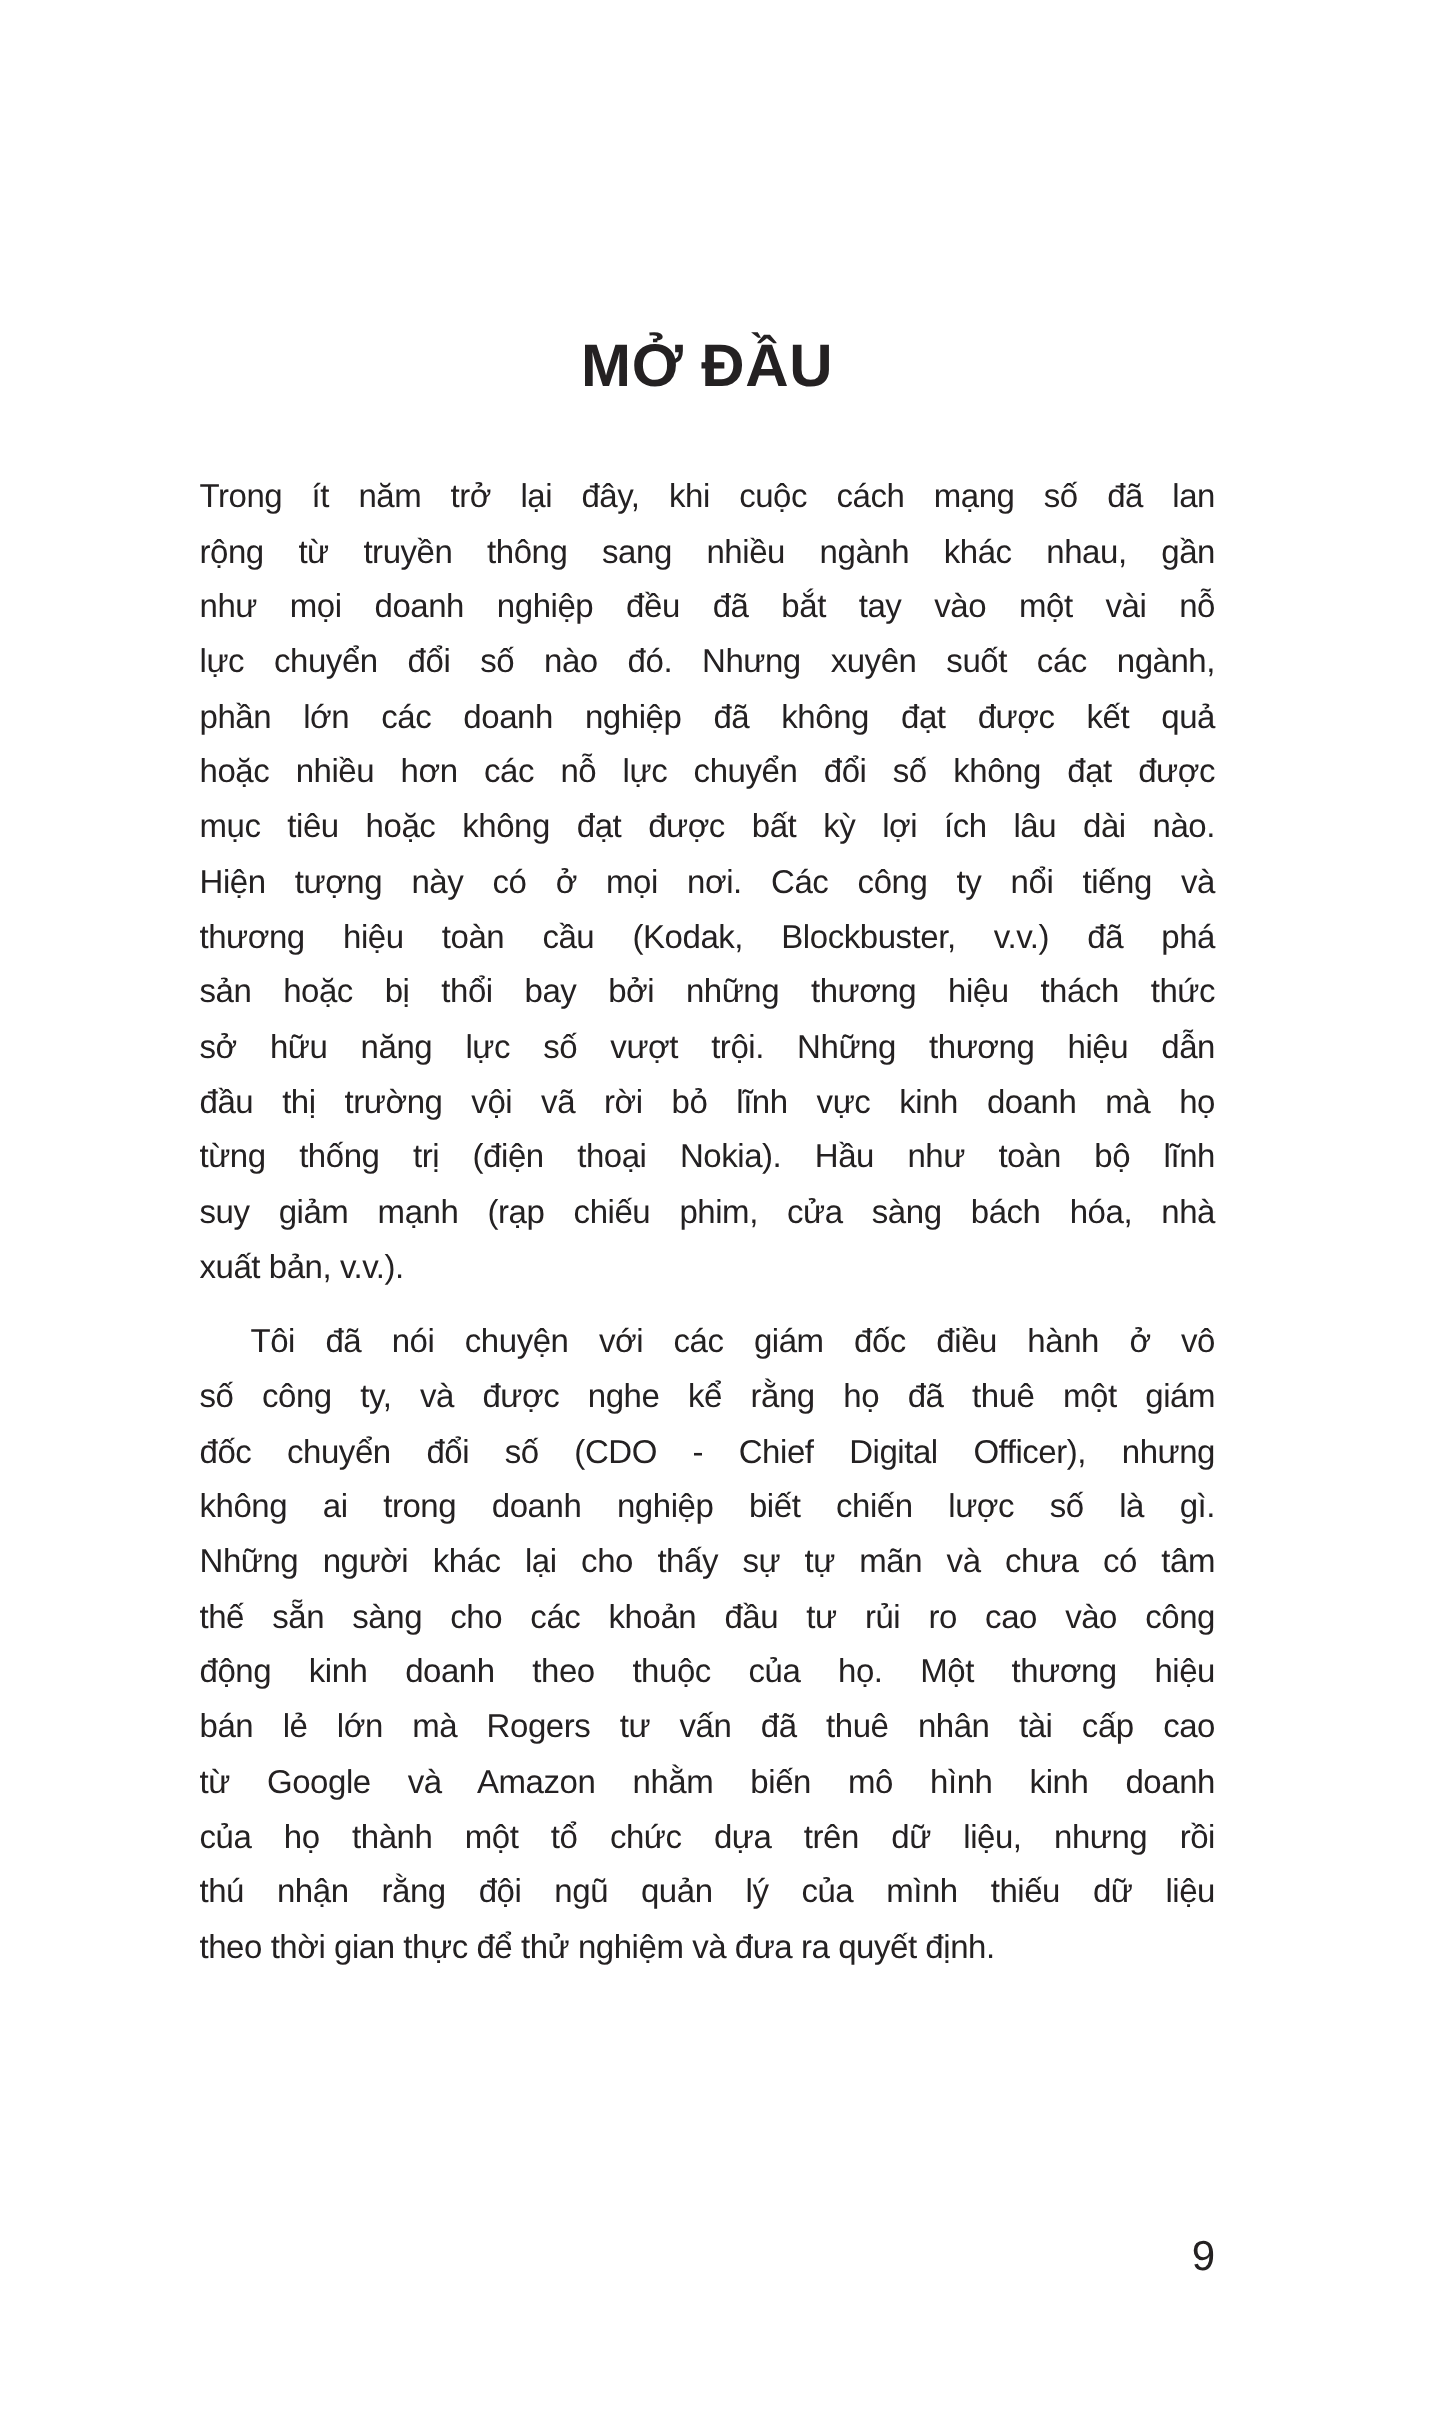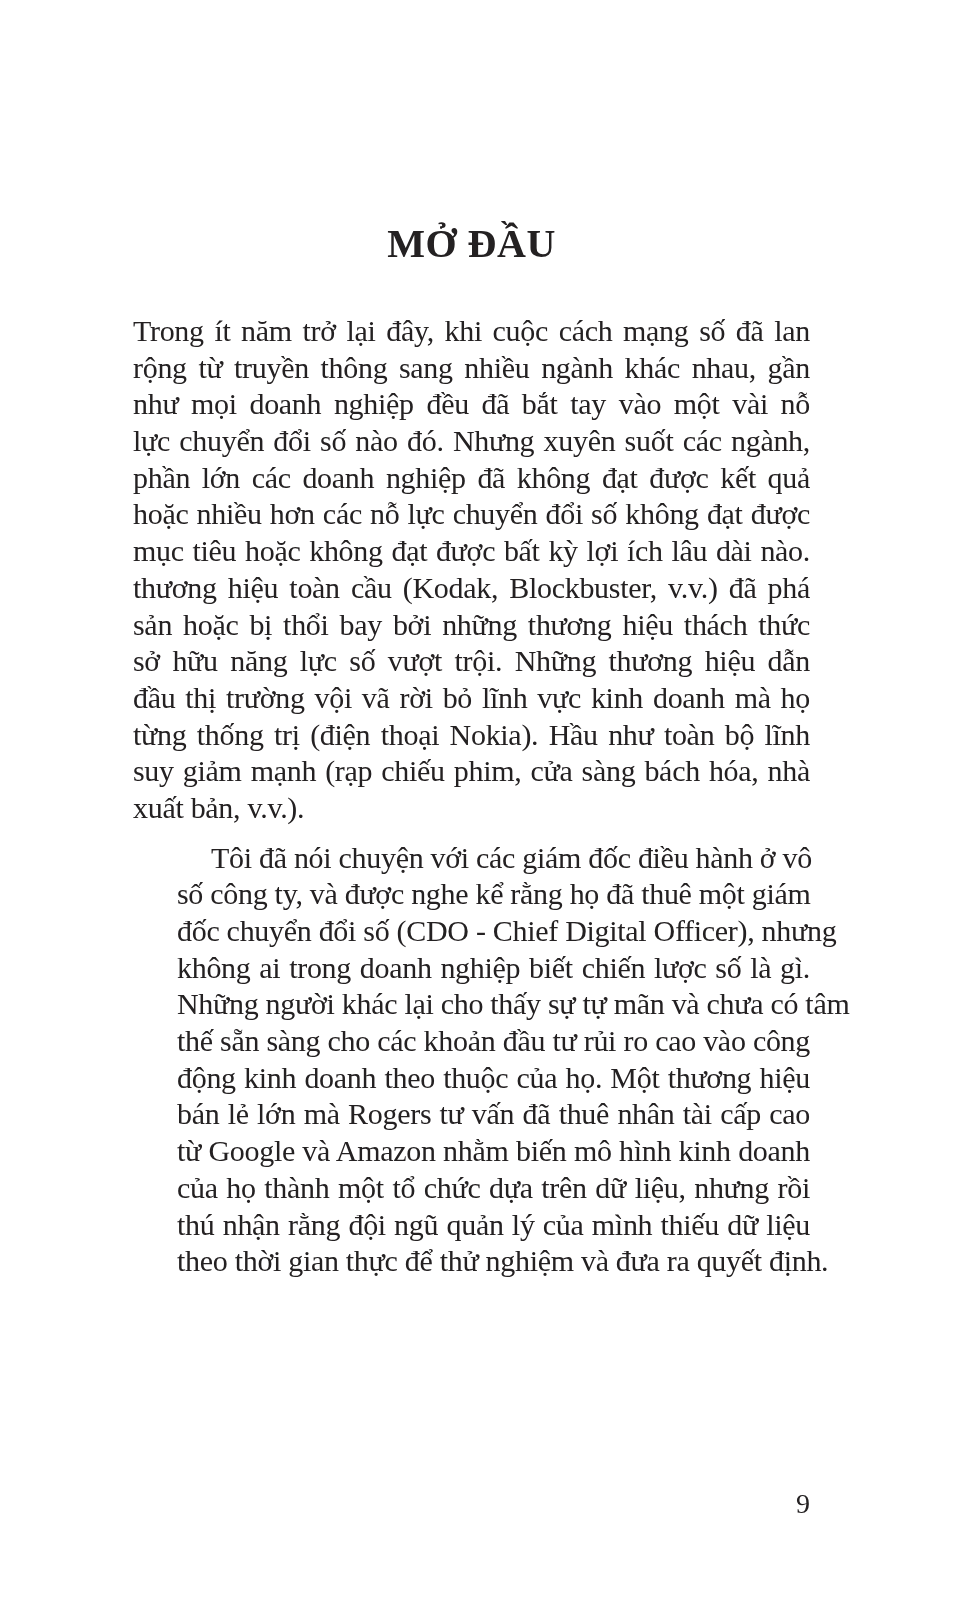--- a/index.html
+++ b/index.html
@@ -1,19 +1,19 @@
 <!DOCTYPE html>
 <html style="--ink: #242122; --paper: #ffffff;"><head>
 <meta charset="utf-8">
 <style>
   :root {
     --ink: #242122;
     --paper: #ffffff;
   }
-  * { margin: 0; padding: 0; box-sizing: border-box; font-family: Liberation Serif, serif; }
+  * { margin: 0; padding: 0; box-sizing: border-box; }
   html, body {
     width: 969px;
     height: 1623px;
     background: var(--paper);
     font-family: "Liberation Sans", sans-serif;
     color: var(--ink);
   }
   .book-page {
     position: relative;
     width: 969px;
@@ -32,24 +32,23 @@
     font-size: 40px;
     font-weight: 700;
     line-height: 40px;
     text-align: center;
     letter-spacing: 0.5px;
     color: var(--ink);
     margin-bottom: 49px;
   }
   .paragraph + .paragraph {
     margin-top: 13px;
-    margin-left: 44px;
   }
   .line {
-    font-size: 30px;
+    font-size: 22px;
     line-height: 36.7px;
     height: 36.7px;
     letter-spacing: -0.3px;
     text-align: justify;
     text-align-last: justify;
     white-space: nowrap;
     color: var(--ink);
   }
   .line.last {
     text-align-last: left;
@@ -76,20 +75,21 @@
     <h1 class="chapter-title">MỞ ĐẦU</h1>
     <section id="paragraphs">
         <div class="paragraph">
           <div class="line">Trong ít năm trở lại đây, khi cuộc cách mạng số đã lan</div>
           <div class="line">rộng từ truyền thông sang nhiều ngành khác nhau, gần</div>
           <div class="line">như mọi doanh nghiệp đều đã bắt tay vào một vài nỗ</div>
           <div class="line">lực chuyển đổi số nào đó. Nhưng xuyên suốt các ngành,</div>
           <div class="line">phần lớn các doanh nghiệp đã không đạt được kết quả</div>
           <div class="line">hoặc nhiều hơn các nỗ lực chuyển đổi số không đạt được</div>
           <div class="line">mục tiêu hoặc không đạt được bất kỳ lợi ích lâu dài nào.</div>
+          <div class="line">Hiện tượng này có ở mọi nơi.  Các công ty nổi tiếng và</div>
           <div class="line">thương hiệu toàn cầu (Kodak, Blockbuster, v.v.) đã phá</div>
           <div class="line">sản hoặc bị thổi bay bởi những thương hiệu thách thức</div>
           <div class="line">sở hữu năng lực số vượt trội. Những thương hiệu dẫn</div>
           <div class="line">đầu thị trường vội vã rời bỏ lĩnh vực kinh doanh mà họ</div>
           <div class="line">từng thống trị (điện thoại Nokia). Hầu như toàn bộ lĩnh</div>
           <div class="line">suy giảm mạnh (rạp chiếu phim, cửa sàng bách hóa, nhà</div>
           <div class="line last">xuất bản, v.v.).</div>
         </div>
         <div class="paragraph">
           <div class="line first-indent">Tôi đã nói chuyện với các giám đốc điều hành ở vô</div>

